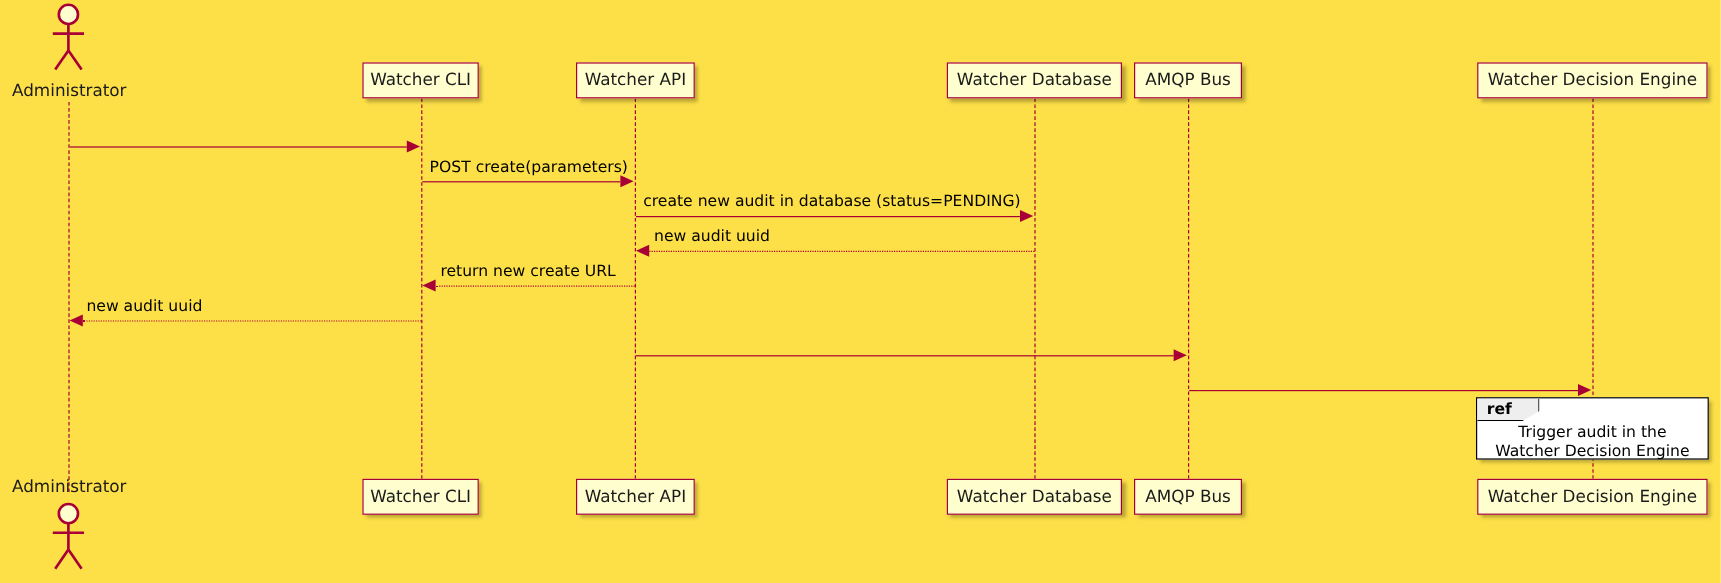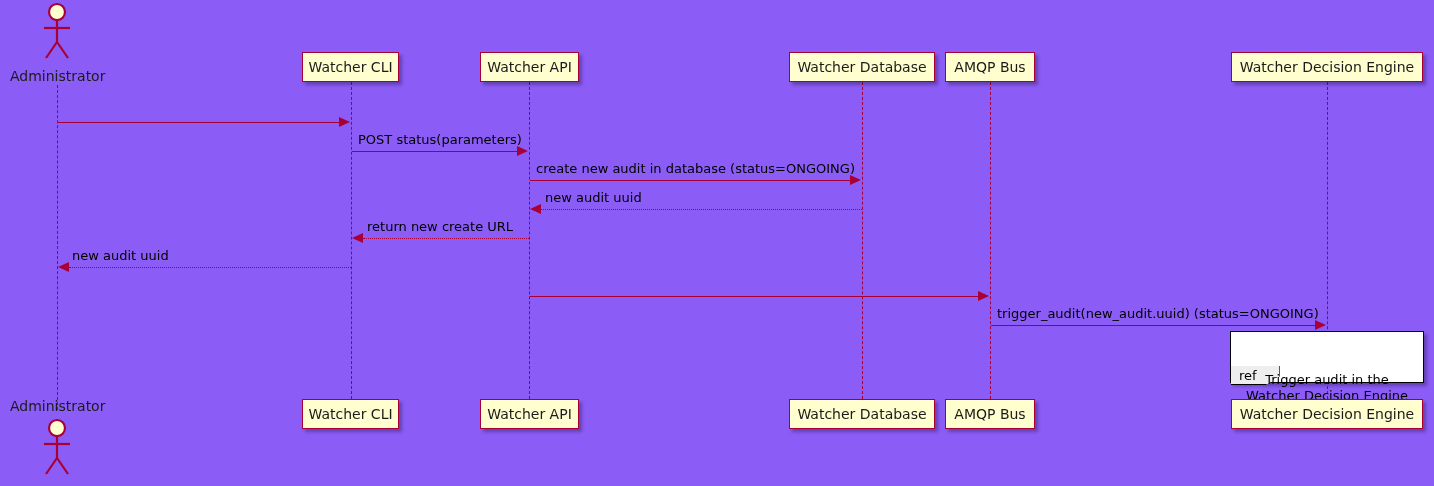--- a/index.html
+++ b/index.html
@@ -7,21 +7,21 @@
     padding: 0;
     background: #FFFFFF;
   }
   body {
     font-family: "DejaVu Sans", sans-serif;
   }
   #diagram {
     position: relative;
     width: 1434px;
     height: 486px;
-    background: #8b5cf6;
+    background: #fde047;
     overflow: hidden;
   }
 
   
   .lifeline {
     position: absolute;
     width: 0;
     border-left: 1px dashed #A80036;
   }
 
@@ -98,36 +98,34 @@
     left: 0;
     top: 0;
     height: 19px;
     background: #EEEEEE;
     border-right: 1.5px solid #000000;
     border-bottom: 1.5px solid #000000;
     box-sizing: border-box;
     padding: 0 22px 0 8px;
     display: flex;
     align-items: center;
-    font-weight: normal;
+    font-weight: bold;
     font-size: 13px;
     color: #000000;
     clip-path: polygon(0 0, 100% 0, 100% 55%, 72% 100%, 0 100%);
-    margin-top: 34px;
   }
   .ref-body {
     position: absolute;
     left: 0;
     top: 21px;
     width: 100%;
     text-align: center;
     font-size: 13px;
     color: #000000;
     line-height: 16px;
-    margin-top: 19px;
   }
   .ref-body div { white-space: nowrap; }
 </style>
 </head>
 <body>
 
 <div id="diagram">
 
   <div class="lifeline" style="left:57px; top:85px; height:325px;"></div>
   <div class="lifeline" style="left:351px; top:82px; height:317px;"></div>
@@ -161,44 +159,43 @@
   <div class="participant" style="left:945px; top:52px; width:90px;">
     <span>AMQP Bus</span>
   </div>
   <div class="participant" style="left:1231px; top:52px; width:192px;">
     <span>Watcher Decision Engine</span>
   </div>
 
   <div class="msg-line" style="left:58px; top:122px; width:281px;"></div>
   <div class="arrow-head right" style="left:339px; top:117px;"></div>
 
-  <div class="msg-label" style="left:358px; top:132px;">POST status(parameters)</div>
+  <div class="msg-label" style="left:358px; top:132px;">POST create(parameters)</div>
   <div class="msg-line" style="left:352px; top:151px; width:165px;"></div>
   <div class="arrow-head right" style="left:517px; top:146px;"></div>
 
-  <div class="msg-label" style="left:536px; top:161px;">create new audit in database (status=ONGOING)</div>
+  <div class="msg-label" style="left:536px; top:161px;">create new audit in database (status=PENDING)</div>
   <div class="msg-line" style="left:530px; top:180px; width:320px;"></div>
   <div class="arrow-head right" style="left:850px; top:175px;"></div>
 
   <div class="msg-label" style="left:545px; top:190px;">new audit uuid</div>
   <div class="msg-line dotted" style="left:541px; top:209px; width:321px;"></div>
   <div class="arrow-head left" style="left:530px; top:204px;"></div>
 
   <div class="msg-label" style="left:367px; top:219px;">return new create URL</div>
   <div class="msg-line dotted" style="left:363px; top:238px; width:166px;"></div>
   <div class="arrow-head left" style="left:352px; top:233px;"></div>
 
   <div class="msg-label" style="left:72px; top:248px;">new audit uuid</div>
   <div class="msg-line dotted" style="left:69px; top:267px; width:282px;"></div>
   <div class="arrow-head left" style="left:58px; top:262px;"></div>
 
   <div class="msg-line" style="left:530px; top:296px; width:448px;"></div>
   <div class="arrow-head right" style="left:978px; top:291px;"></div>
 
-  <div class="msg-label" style="left:997px; top:306px;">trigger_audit(new_audit.uuid) (status=ONGOING)</div>
   <div class="msg-line" style="left:991px; top:325px; width:324px;"></div>
   <div class="arrow-head right" style="left:1315px; top:320px;"></div>
 
   <div class="ref-box" style="left:1230px; top:331px; width:194px; height:52px;">
     <div class="ref-tab">ref</div>
     <div class="ref-body">
       <div>Trigger audit in the</div>
       <div>Watcher Decision Engine</div>
     </div>
   </div>

